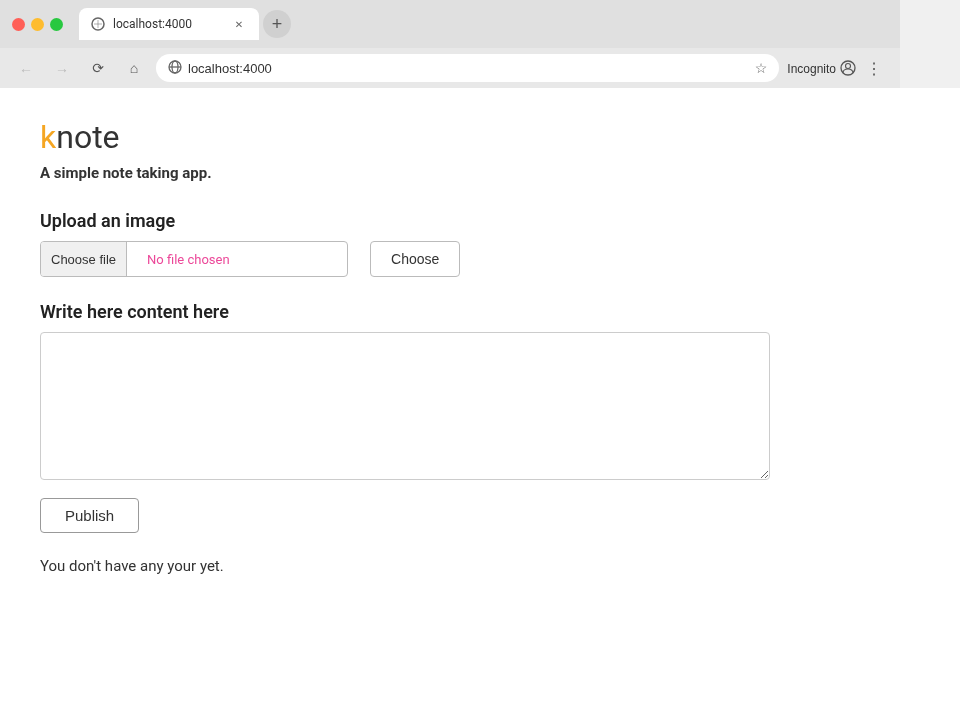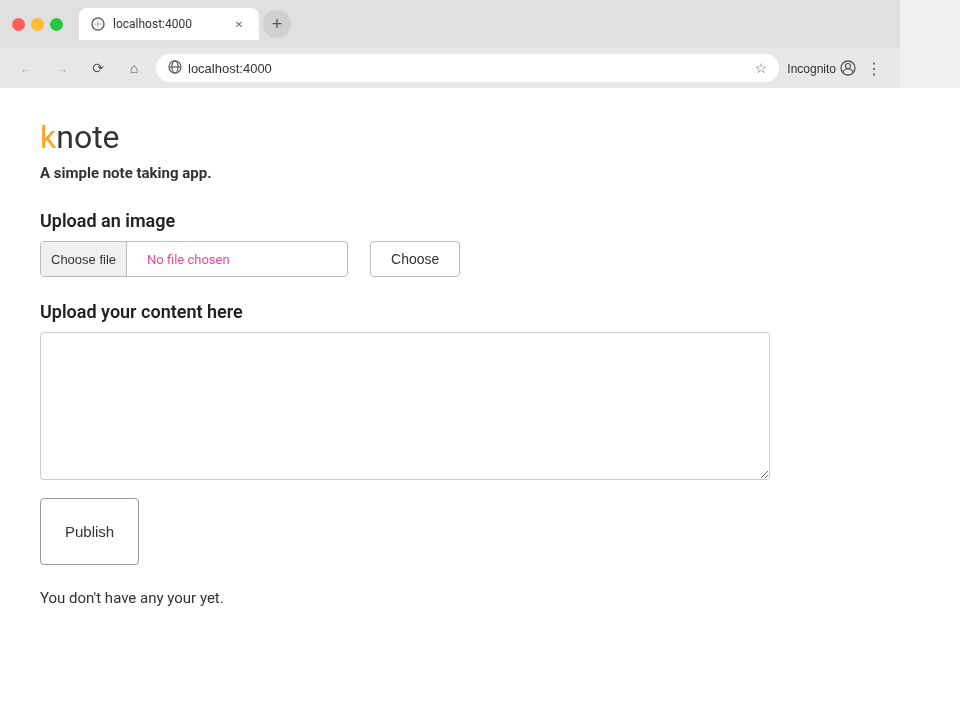--- a/index.html
+++ b/index.html
@@ -285,21 +285,21 @@
       resize: both;
       outline: none;
       margin-bottom: 18px;
       display: block;
     }
 
     .publish-btn {
       background: white;
       border: 1px solid #999;
       border-radius: 4px;
-      padding: 24px 24px;
+      padding: 8px 24px;
       font-size: 15px;
       color: #333;
       cursor: pointer;
       margin-bottom: 24px;
     }
 
     .no-notes-text {
       font-size: 15px;
       color: #333;
     }
@@ -380,21 +380,21 @@
       <div class="file-input-wrapper">
         <button class="choose-file-btn">Choose file</button>
         <span class="file-name-display">No file chosen</span>
       </div>
       <button class="upload-btn">Choose</button>
     </div>
   </div>
 
   
   <div>
-    <p class="section-label">Upload your content here</p>
+    <p class="section-label">Write here content here</p>
     <textarea class="content-textarea" style=""></textarea>
   </div>
 
   
   <button class="publish-btn">Publish</button>
 
   
   <p class="no-notes-text">You don't have any your yet.</p>
 
 </div>

